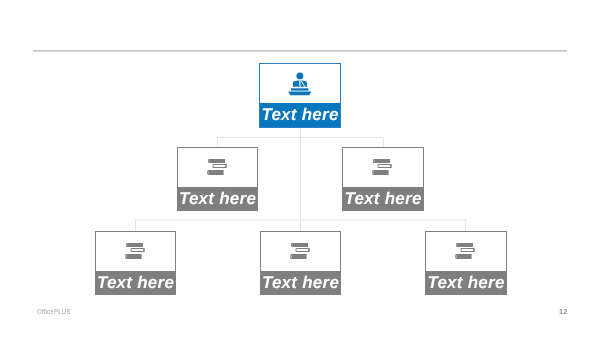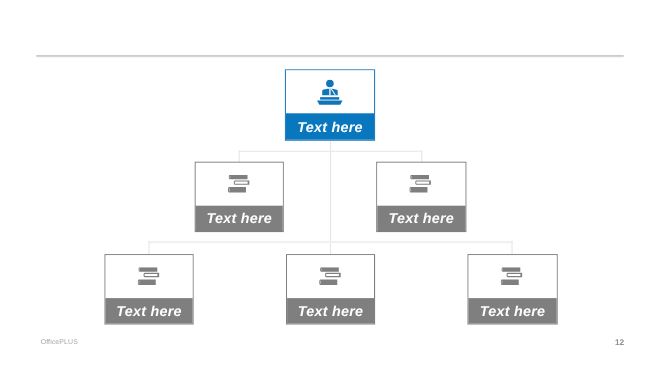--- a/index.html
+++ b/index.html
@@ -2,21 +2,21 @@
 <html><head>
 <meta charset="utf-8">
 <style>
   html,body{margin:0;padding:0;}
   body{width:600px;height:337px;background:#ffffff;font-family:"Liberation Sans",sans-serif;overflow:hidden;}
   #slide{position:relative;width:600px;height:337px;background:#fff;}
   .rule{position:absolute;left:33px;top:50px;width:534px;height:2px;background:linear-gradient(to bottom,#cccccc 0,#cccccc 50%,#d5d5d5 50%,#d5d5d5 100%);}
   .node{position:absolute;box-sizing:border-box;}
   .node .icon{position:absolute;left:0;right:0;display:flex;align-items:center;justify-content:center;background:#fff;}
   .node .label{position:absolute;left:0;right:0;bottom:0;display:flex;align-items:center;justify-content:center;
-               font-style:italic;font-weight:bold;font-size:13px;letter-spacing:0.25px;color:#fff;-webkit-font-smoothing:antialiased;text-rendering:geometricPrecision;filter:opacity(0.999);}
+               font-style:italic;font-weight:bold;font-size:17px;letter-spacing:0.25px;color:#fff;-webkit-font-smoothing:antialiased;text-rendering:geometricPrecision;filter:opacity(0.999);}
   .blue{border:1px solid #2b7fc0;}
   .blue .label{background:#0877bd;}
   .gray{border:1px solid #808080;}
   .gray .label{background:#7f7f7f;}
   .conn{position:absolute;background:#e6e6e6;}
   .footer{position:absolute;color:#a6a6a6;font-size:6.3px;letter-spacing:.1px;filter:opacity(0.999);}
   .pagenum{position:absolute;color:#8f8f8f;font-size:7.5px;font-weight:bold;filter:opacity(0.999);}
 </style>
 </head>
 <body>

